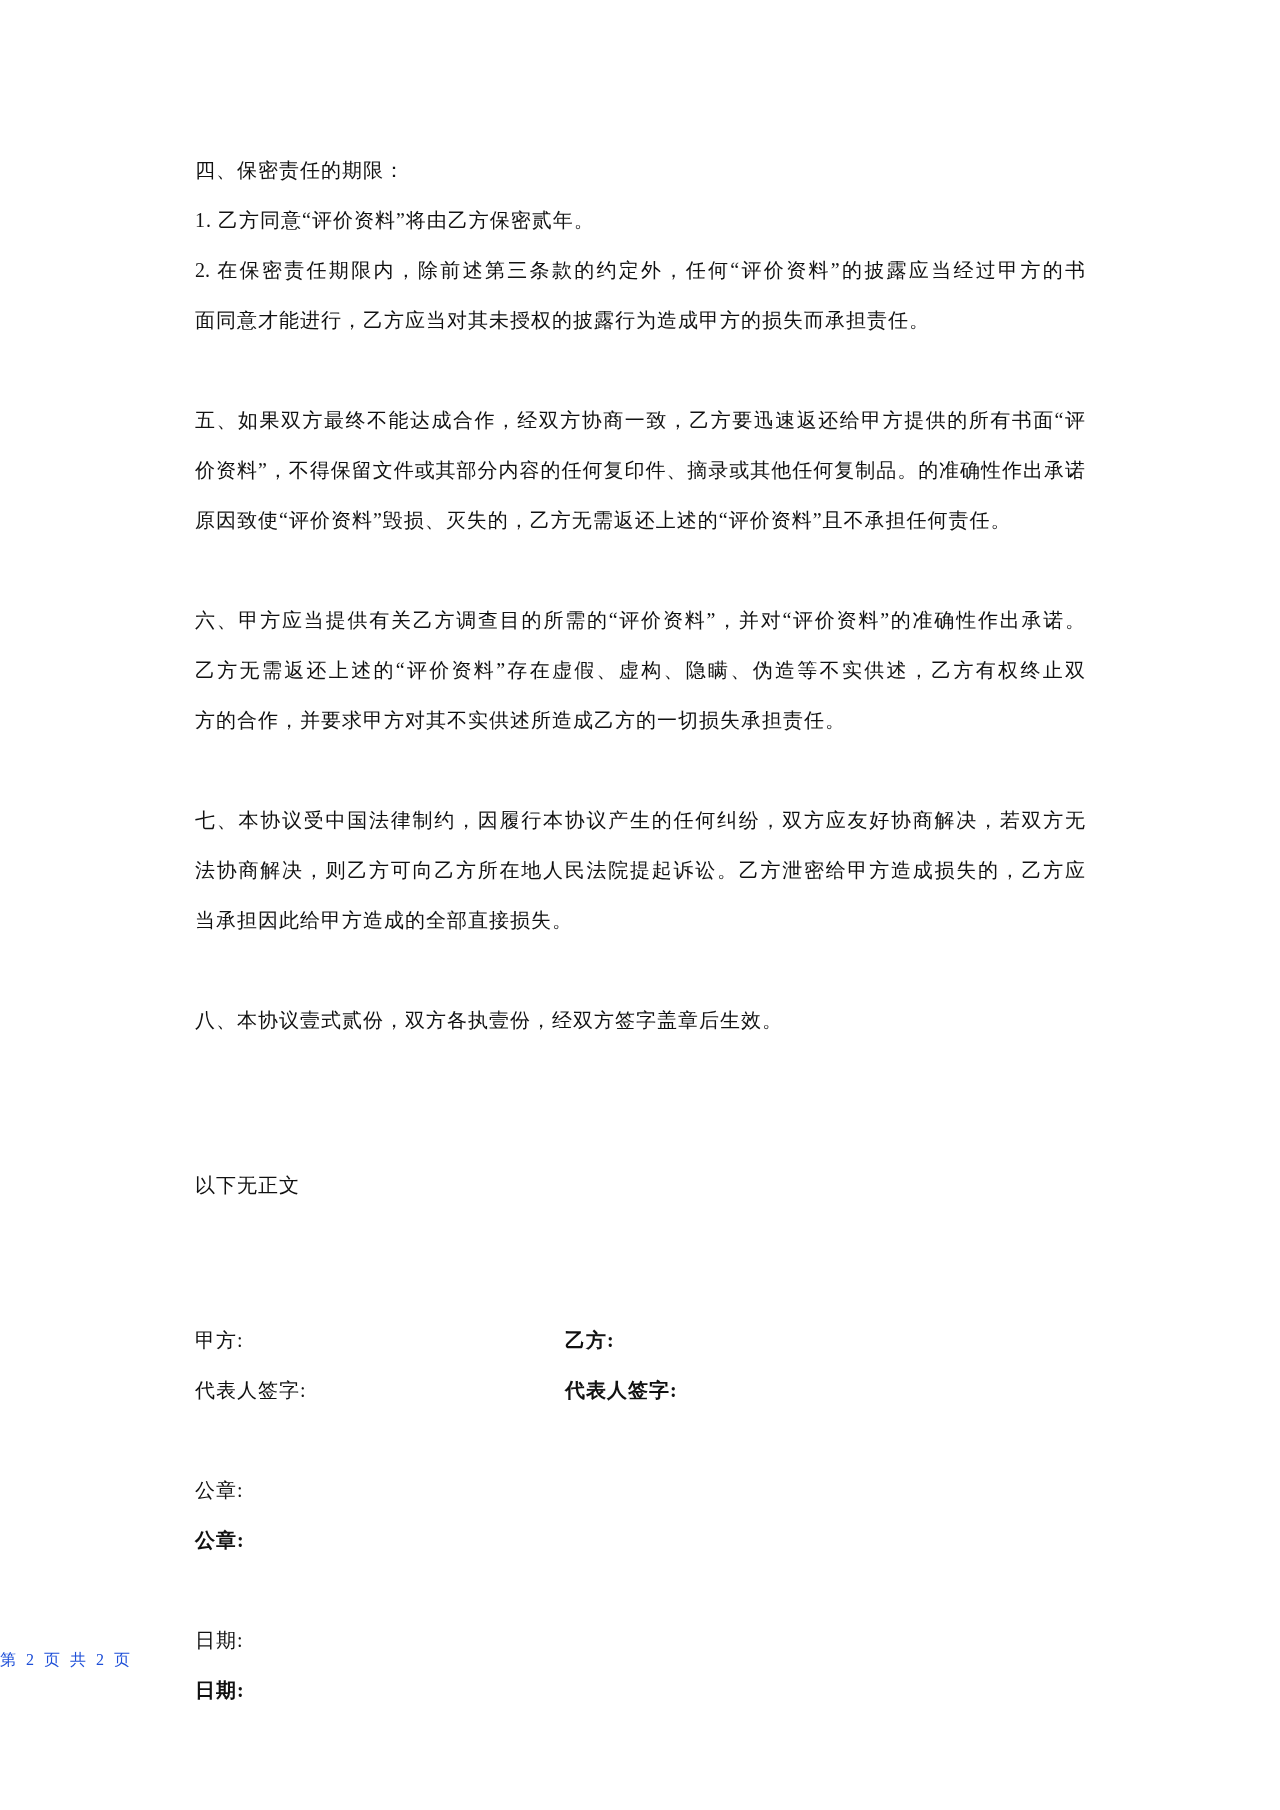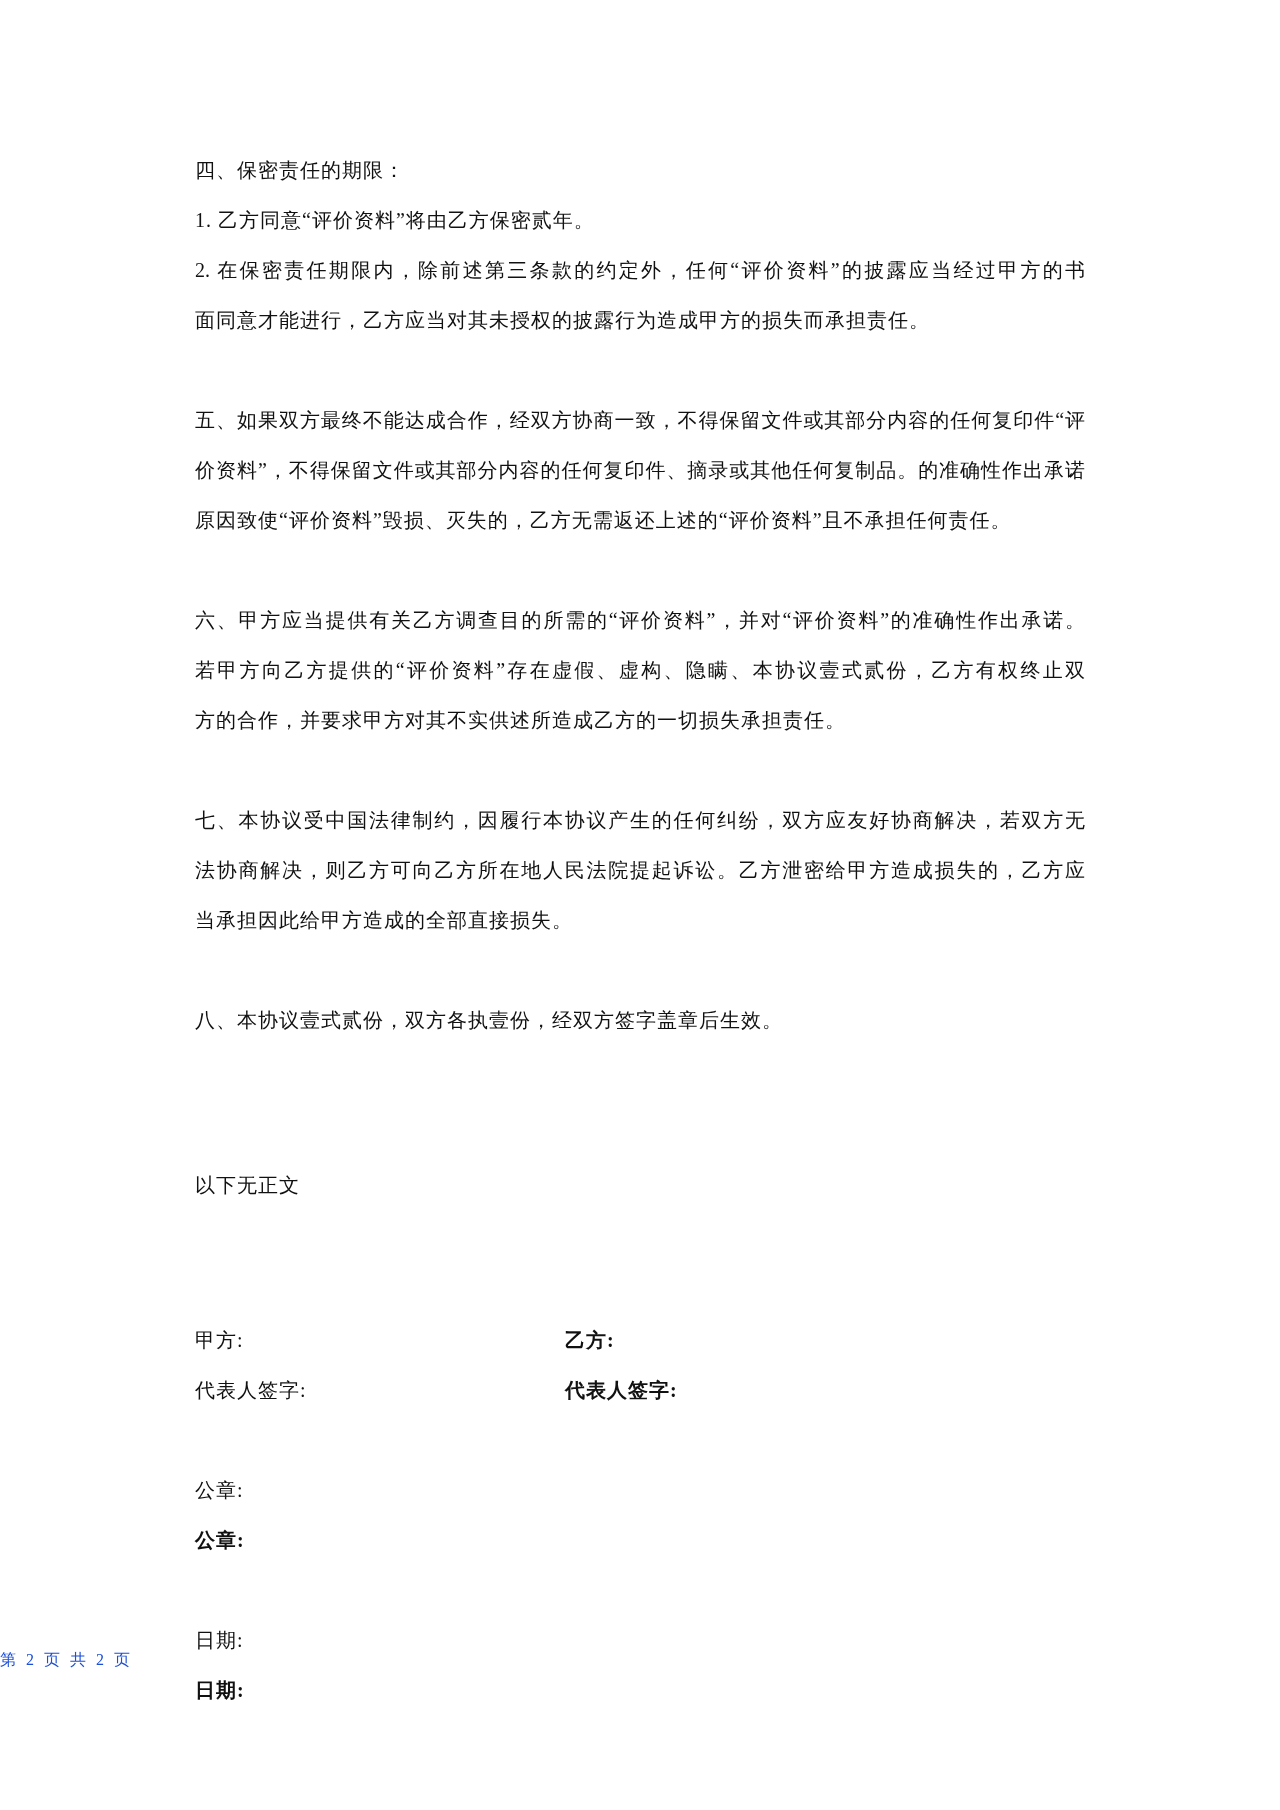--- a/index.html
+++ b/index.html
@@ -61,28 +61,28 @@
 
 <div class="page">
   <div class="doc-content">
 
     <div class="line">四、保密责任的期限：</div>
     <div class="line">1.  乙方同意“评价资料”将由乙方保密贰年。</div>
     <div class="line fill">2.  在保密责任期限内，除前述第三条款的约定外，任何“评价资料”的披露应当经过甲方的书</div>
     <div class="line">面同意才能进行，乙方应当对其未授权的披露行为造成甲方的损失而承担责任。</div>
 
     <div class="para">
-      <div class="line fill">五、如果双方最终不能达成合作，经双方协商一致，不得保留文件或其部分内容的任何复印件“评</div>
+      <div class="line fill">五、如果双方最终不能达成合作，经双方协商一致，乙方要迅速返还给甲方提供的所有书面“评</div>
       <div class="line fill">价资料”，不得保留文件或其部分内容的任何复印件、摘录或其他任何复制品。的准确性作出承诺</div>
       <div class="line">原因致使“评价资料”毁损、灭失的，乙方无需返还上述的“评价资料”且不承担任何责任。</div>
     </div>
 
     <div class="para">
       <div class="line fill">六、甲方应当提供有关乙方调查目的所需的“评价资料”，并对“评价资料”的准确性作出承诺。</div>
-      <div class="line fill">若甲方向乙方提供的“评价资料”存在虚假、虚构、隐瞒、本协议壹式贰份，乙方有权终止双</div>
+      <div class="line fill">乙方无需返还上述的“评价资料”存在虚假、虚构、隐瞒、伪造等不实供述，乙方有权终止双</div>
       <div class="line">方的合作，并要求甲方对其不实供述所造成乙方的一切损失承担责任。</div>
     </div>
 
     <div class="para">
       <div class="line fill">七、本协议受中国法律制约，因履行本协议产生的任何纠纷，双方应友好协商解决，若双方无</div>
       <div class="line fill">法协商解决，则乙方可向乙方所在地人民法院提起诉讼。乙方泄密给甲方造成损失的，乙方应</div>
       <div class="line">当承担因此给甲方造成的全部直接损失。</div>
     </div>
 
     <div class="para">

